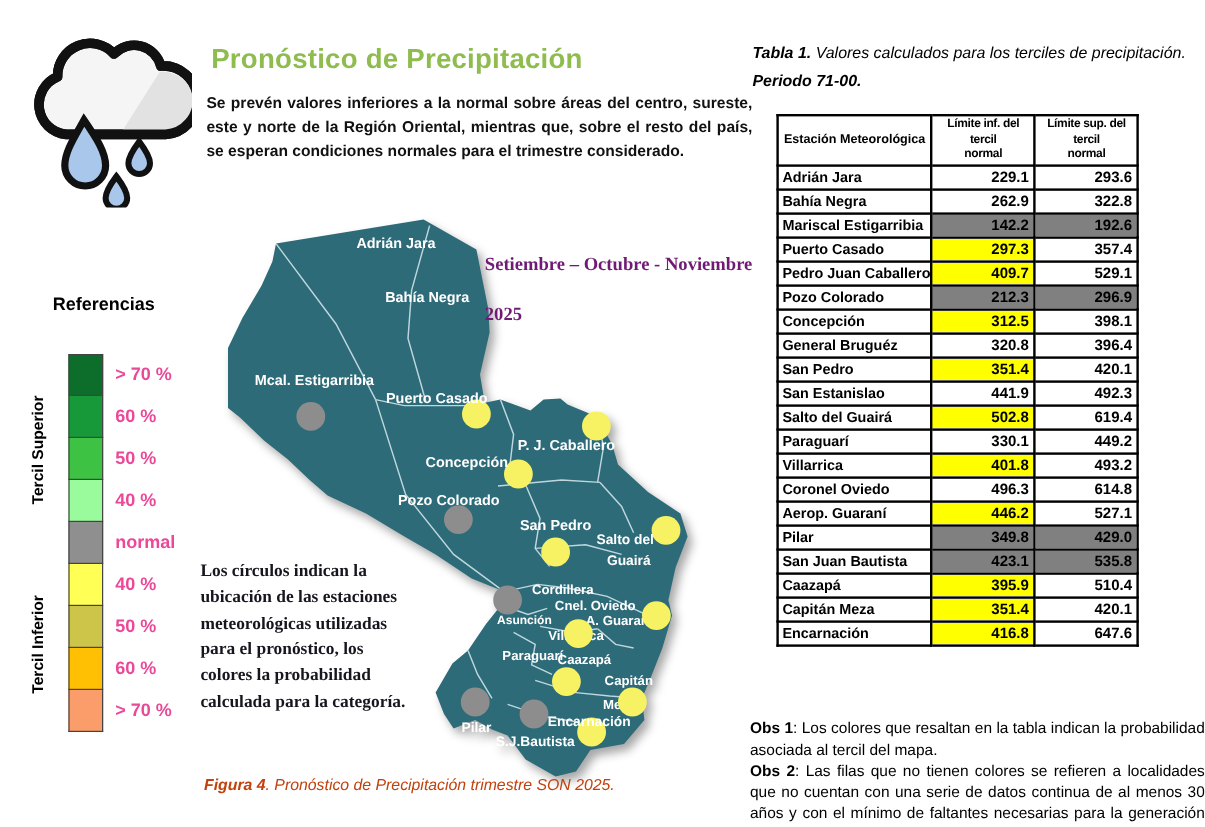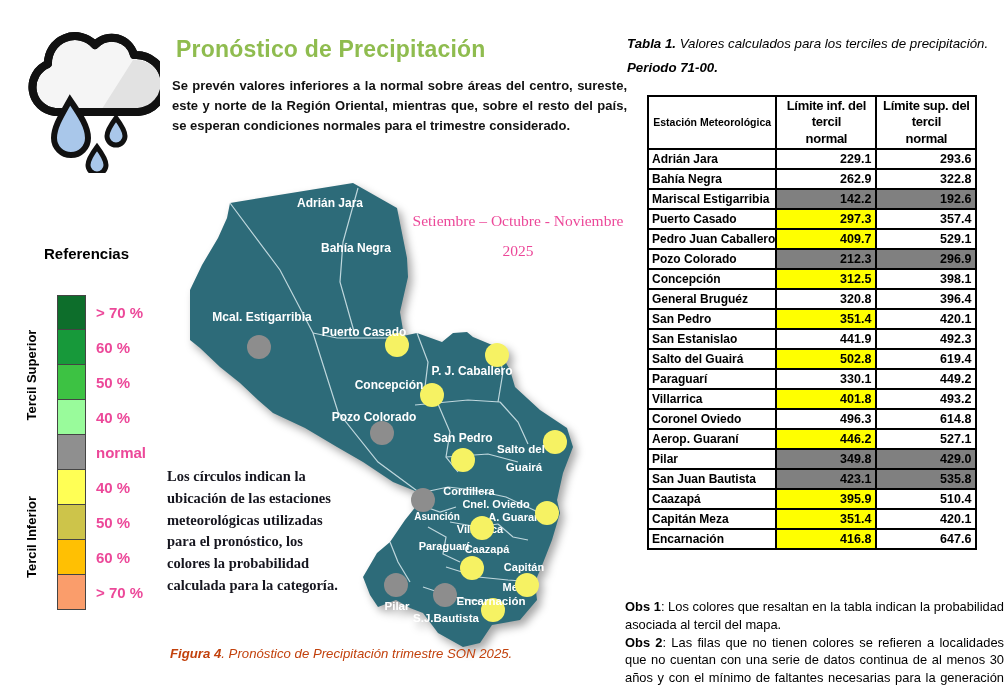--- a/index.html
+++ b/index.html
@@ -25,35 +25,35 @@
   .legend-label { height:35px; display:flex; align-items:center; font-size:15px; font-weight:600; color:#ec4899; }
 
   #map-note { left:167px; top:466px; width:174px; font-family:"Liberation Serif", serif;
               font-size:14.5px; font-weight:600; line-height:1.5; color:#16161f; }
 
   #map-wrap { left:188px; top:182px; width:390px; height:467px; }
   #map-svg { filter: drop-shadow(4px 5px 4px rgba(0,0,0,0.35)); }
   #map-svg text { fill:#ffffff; font-family:"Liberation Sans", sans-serif; font-weight:700; text-anchor:middle; }
   #map-svg .dept { stroke:#cfe3e8; stroke-width:1.2; fill:none; opacity:.9; }
 
-  #season-title { left:404px; top:212px; width:228px; text-align:center;
-                  font-family:"Liberation Serif", serif; font-weight:400; font-size:15.5px; color:#ec4899; }
-  #season-year { margin-top:12px; }
+  #season-title { left:404px; top:212px; width:228px; text-align:left;
+                  font-family:"Liberation Serif", serif; font-weight:700; font-size:15.5px; color:#701a75; }
+  #season-year { margin-top:24px; }
 
   #figure-caption { left:170px; top:646px; font-size:13.2px; font-style:italic; color:#c2410c; }
   #figure-caption .b { font-weight:700; }
 
   
   #table-caption { left:627px; top:36px; width:377px; font-size:13.3px; font-style:italic; line-height:1.25; }
   #table-caption .b, #period-caption .b { font-weight:700; }
   #period-caption { left:627px; top:60px; font-size:13.3px; font-style:italic; font-weight:700; }
 
   #tercile-table { left:647px; top:95px; border-collapse:collapse; table-layout:fixed; }
   #tercile-table th, #tercile-table td { border:2px solid #000; }
-  #tercile-table th { width:100px; height:32px; font-size:13px; font-weight:700; text-align:center;
+  #tercile-table th { width:86px; height:32px; font-size:10px; font-weight:700; text-align:center;
                       letter-spacing:-0.3px; line-height:1.25; white-space:pre-line; padding:1px; }
   #tercile-table th.st { width:118px; font-size:10.5px; letter-spacing:0; }
   #tercile-table td { height:20px; font-size:12px; font-weight:700; overflow:hidden; white-space:nowrap; }
   #tercile-table td.st { padding-left:3px; }
   #tercile-table td.num { text-align:right; padding-right:4px; font-size:12.5px; }
   .bg-yellow { background:#ffff00; }
   .bg-gray   { background:#808080; }
   .bg-white  { background:#ffffff; }
 
   #notes { left:625px; top:598px; width:379px; font-size:12.9px; line-height:1.38; text-align:justify; }

